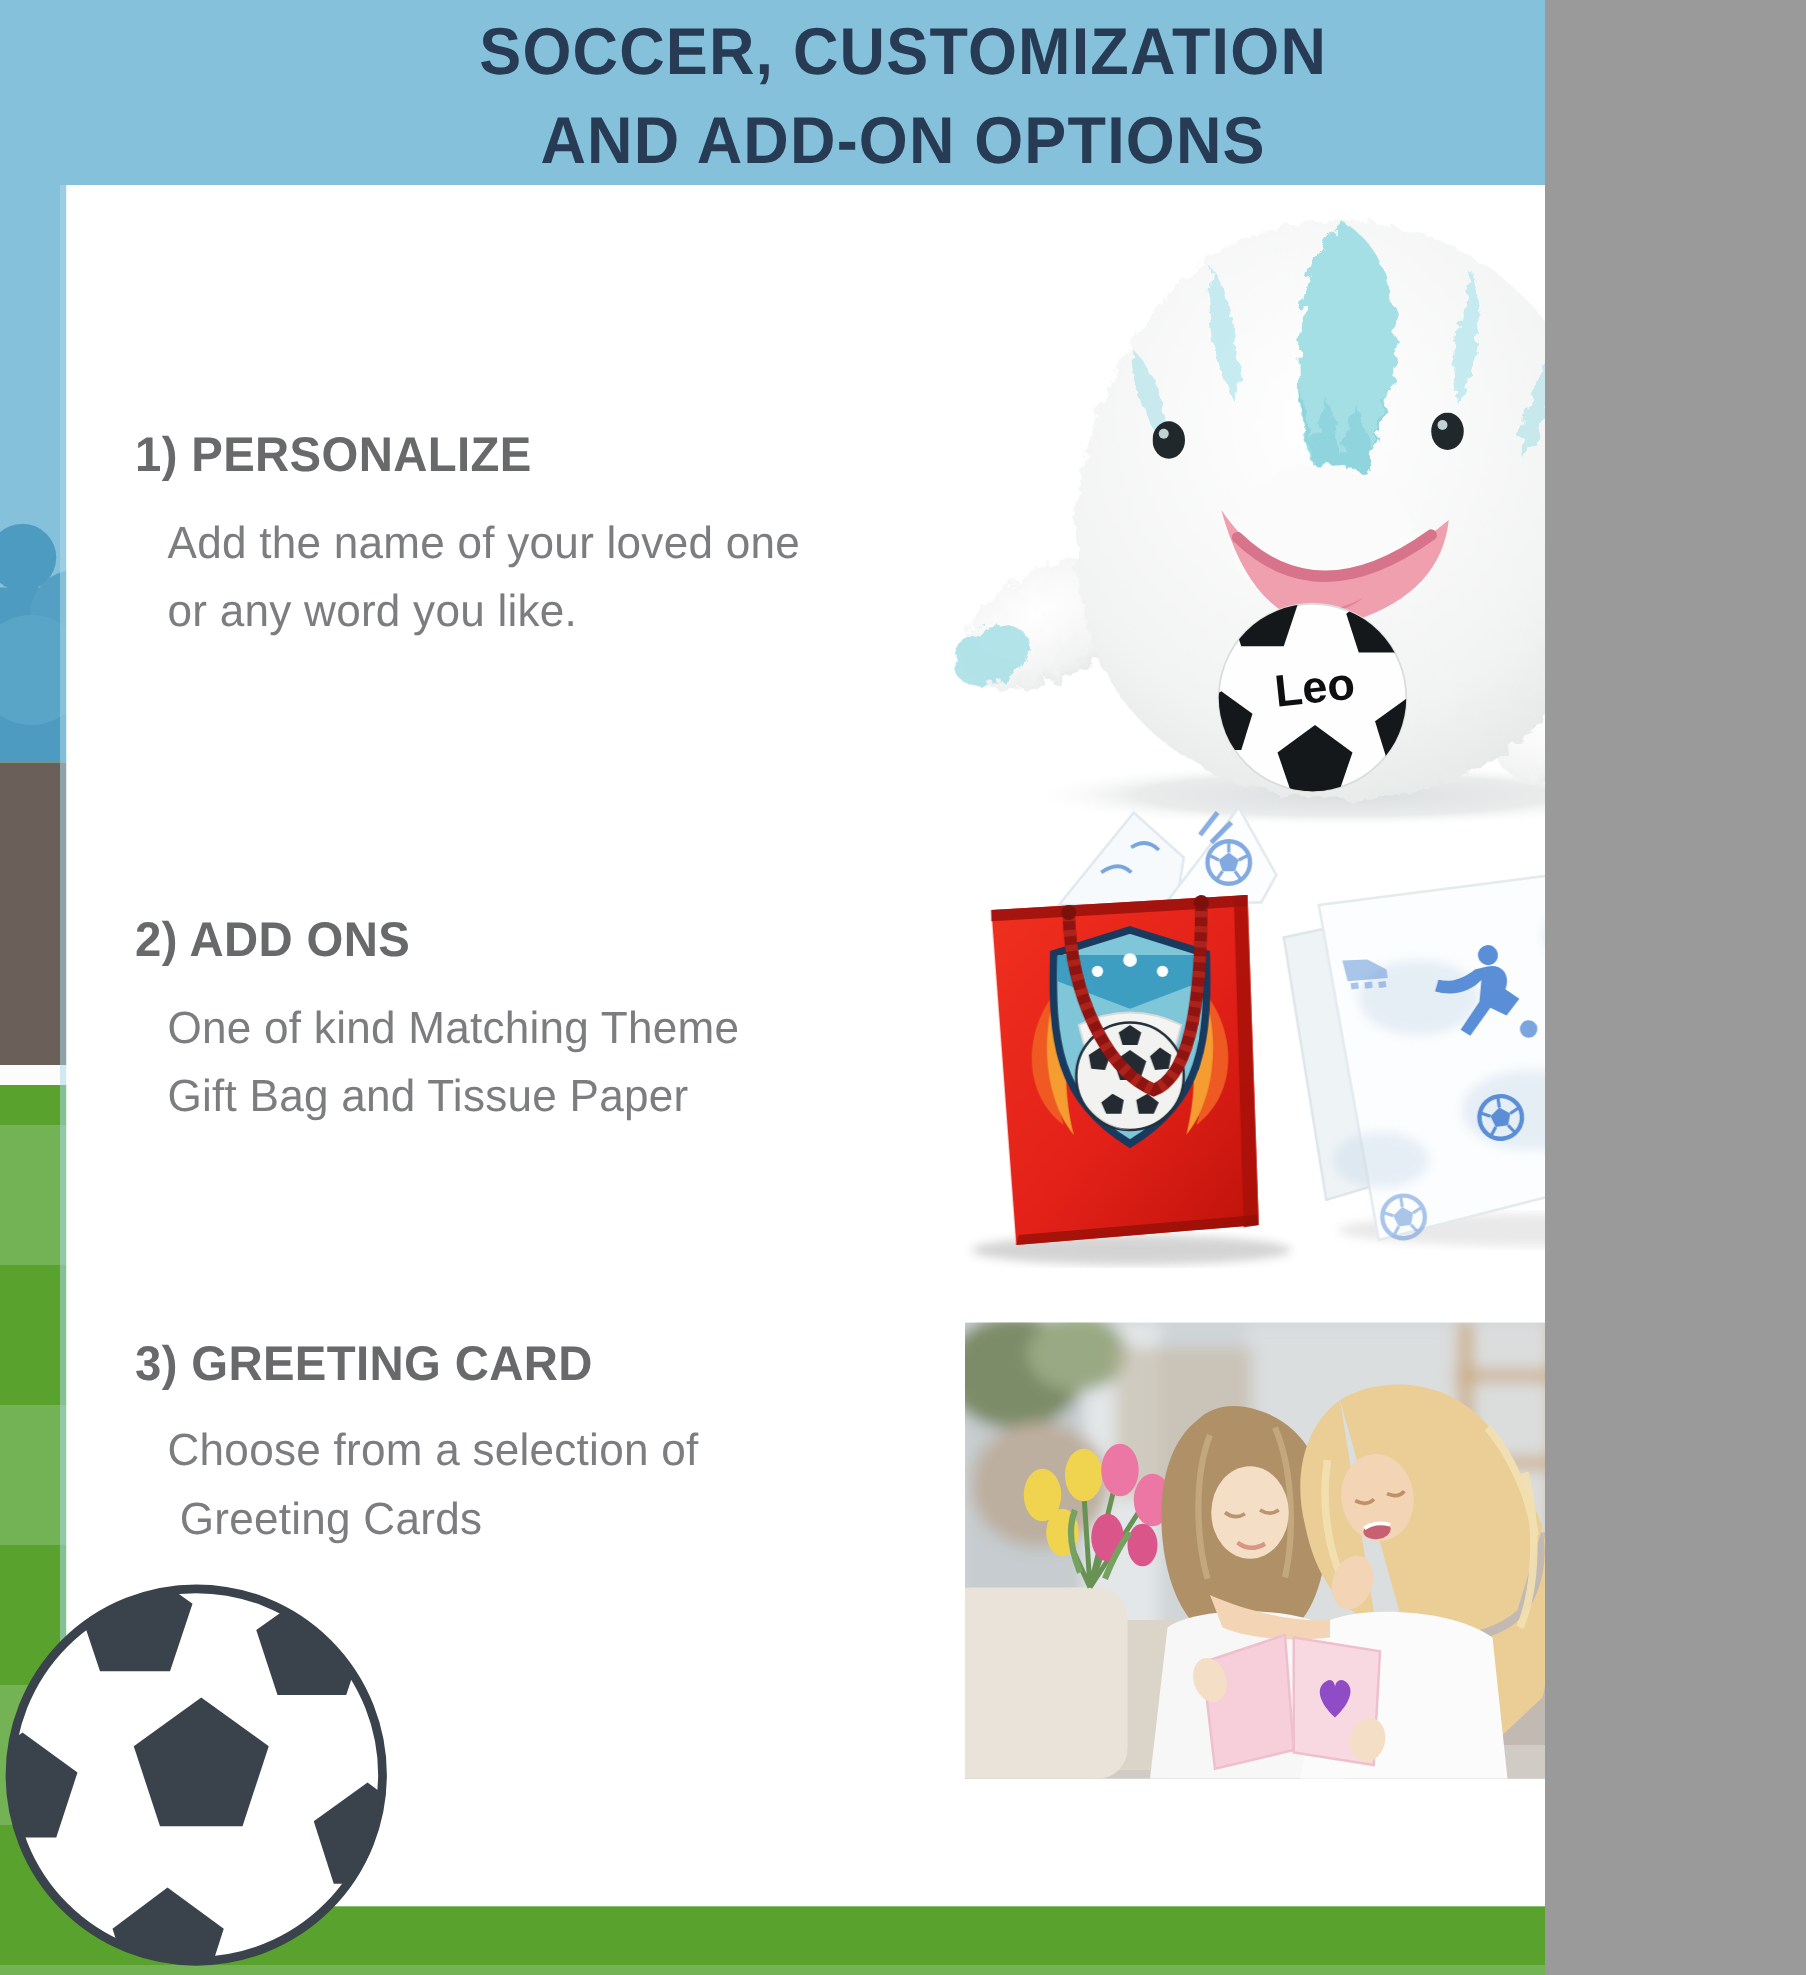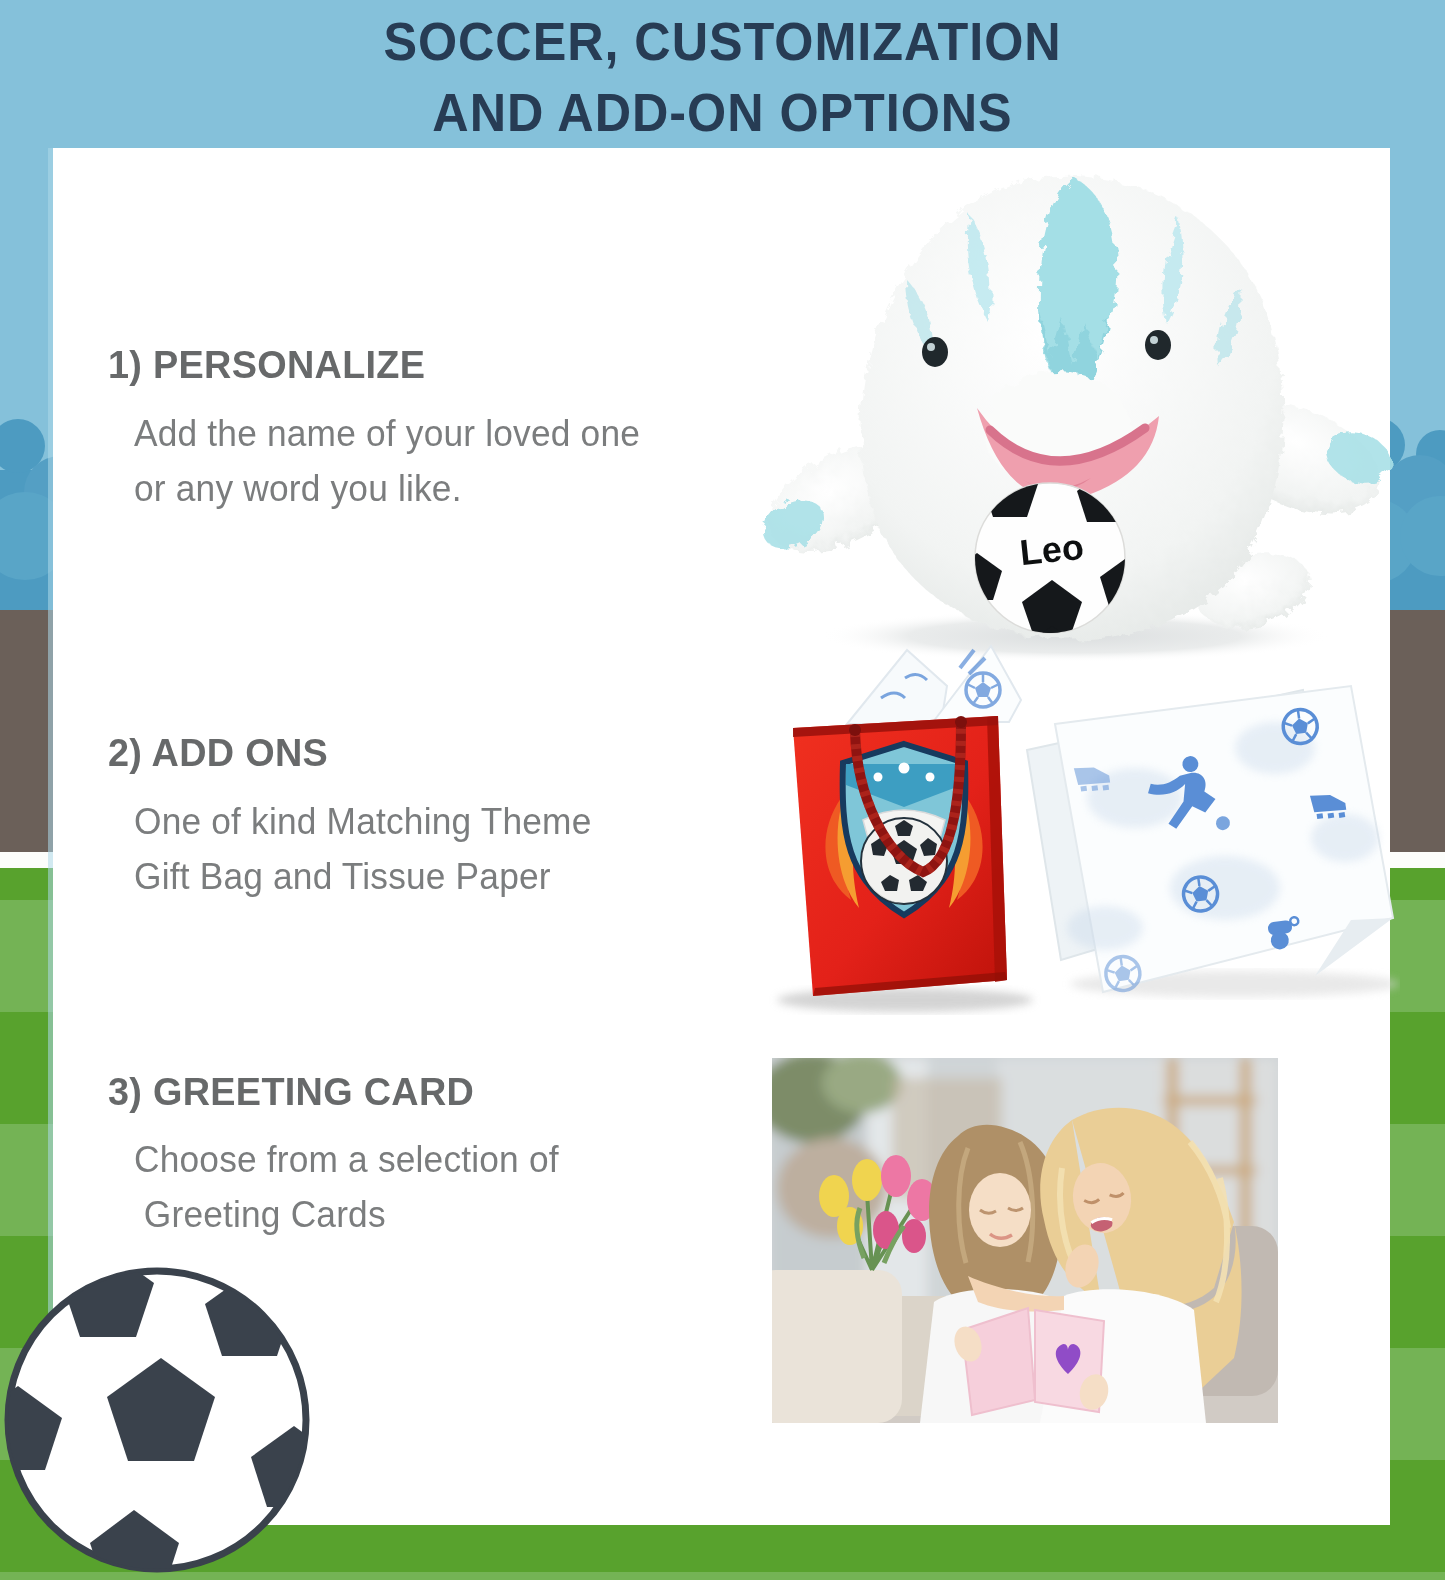--- a/index.html
+++ b/index.html
@@ -1,17 +1,17 @@
 <!DOCTYPE html>
 <html><head>
 <meta charset="utf-8">
 <style>
   html,body{margin:0;padding:0;background:#9a9a9a;}
   #stage{
-    position:relative;width:1445px;height:1580px;overflow:hidden;
+    position:relative;width:1236px;height:1580px;overflow:hidden;
     font-family:"Liberation Sans","DejaVu Sans",sans-serif;
     background:#bef264;
   }
   .abs{position:absolute;}
   
   .sky{left:0;top:0;width:1445px;height:610px;background:#85c1da;}
   .crowd-svg{left:0;top:390px;width:1445px;height:220px;}
   .stands{left:0;top:610px;width:1445px;height:242px;background:#6b6059;}
   .white-gap{left:0;top:852px;width:1445px;height:16px;background:#fcfdfb;}
   .stripe{left:0;width:1445px;}

